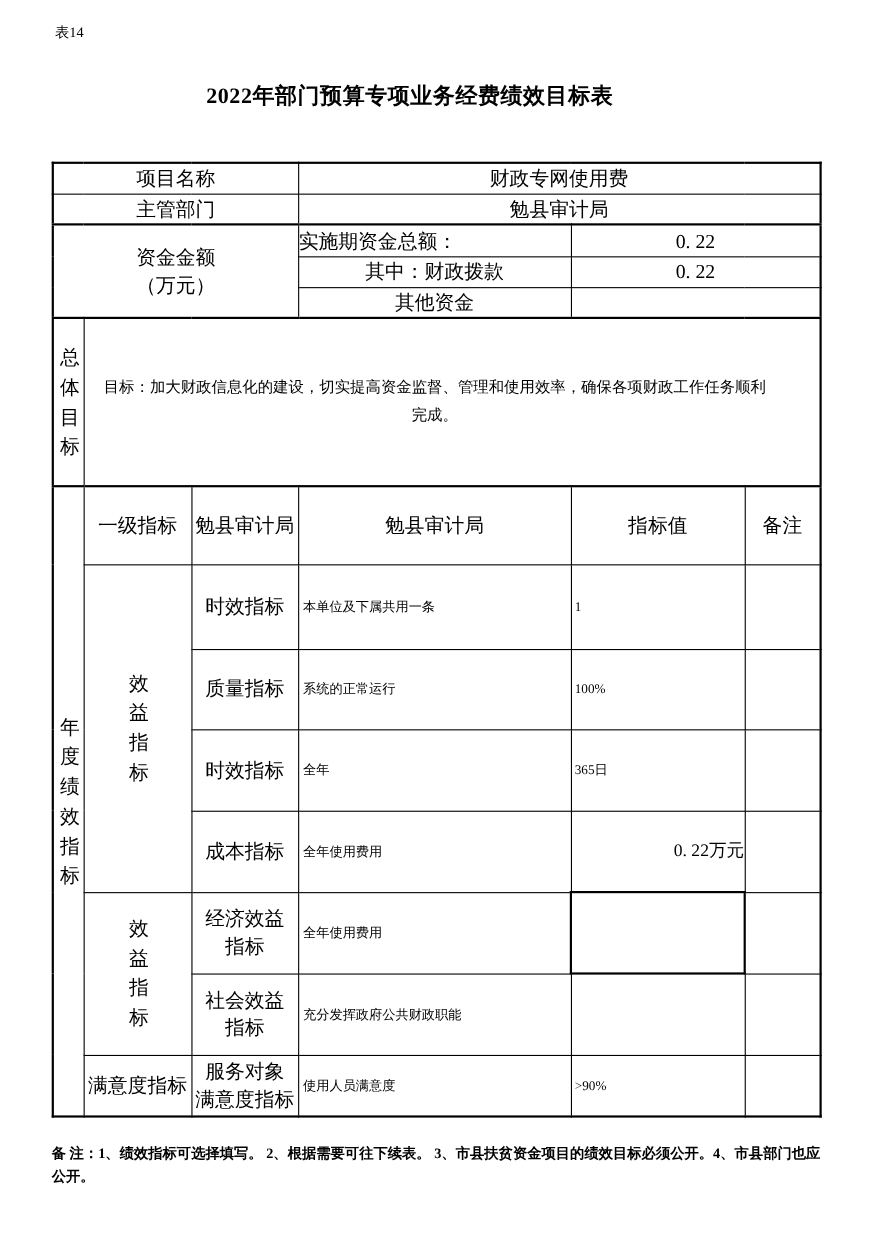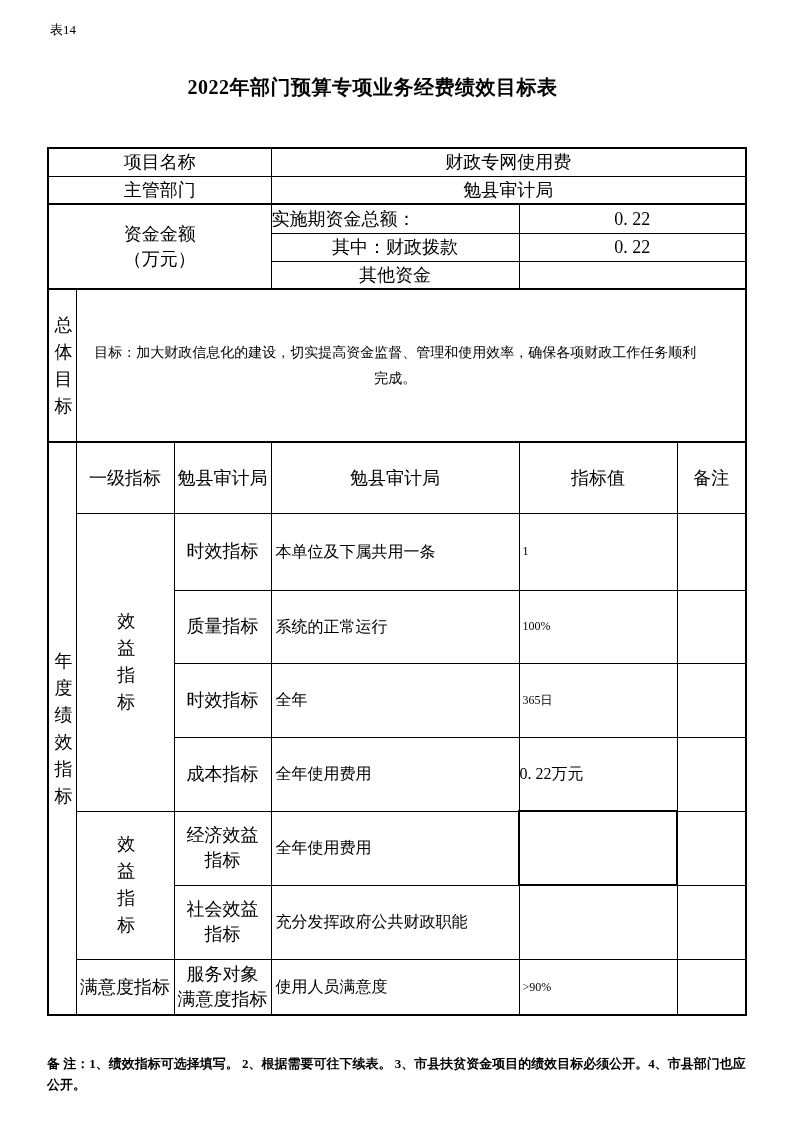--- a/index.html
+++ b/index.html
@@ -33,42 +33,41 @@
     border: 1px solid #000;
     text-align: center;
     vertical-align: middle;
     font-size: 18px;
     padding: 0;
     overflow: hidden;
     line-height: 1.35;
   }
   .sec-end td, td.sec-end { border-bottom-width: 2px; }
   .cell-left { text-align: left; padding-left: 0; }
-  .content-cell { text-align: left; padding: 2px 4px; font-size: 16px; }
+  .content-cell { text-align: left; padding: 2px 4px; font-size: 12px; }
   .val-sm { text-align: left; padding: 2px 3px; font-size: 12px; }
-  .val-lg { text-align: left; font-size: 16px; }
+  .val-lg { text-align: right; font-size: 16px; }
   .thick-cell { border: 2px solid #000; }
   .vtext {
     width: 1.15em; margin: 0 auto;
     line-height: 1.5;
     word-break: break-all;
     text-align: right;
   }
   .two-line { line-height: 1.4; margin-left: 39px; }
   .goal-cell {
     text-align: center;
     padding: 0 45px 0 14px;
     font-size: 14px;
     line-height: 1.85;
   }
   .notes {
     position: absolute; left: 47px; top: 1039px; width: 700px;
     font-size: 13px; font-weight: bold;
     line-height: 1.6;
-    margin-top: 15px;
   }
 </style>
 </head>
 <body>
 
 <div class="corner">表14</div>
 <div class="title">2022年部门预算专项业务经费绩效目标表</div>
 
 <table class="main">
   <colgroup>

